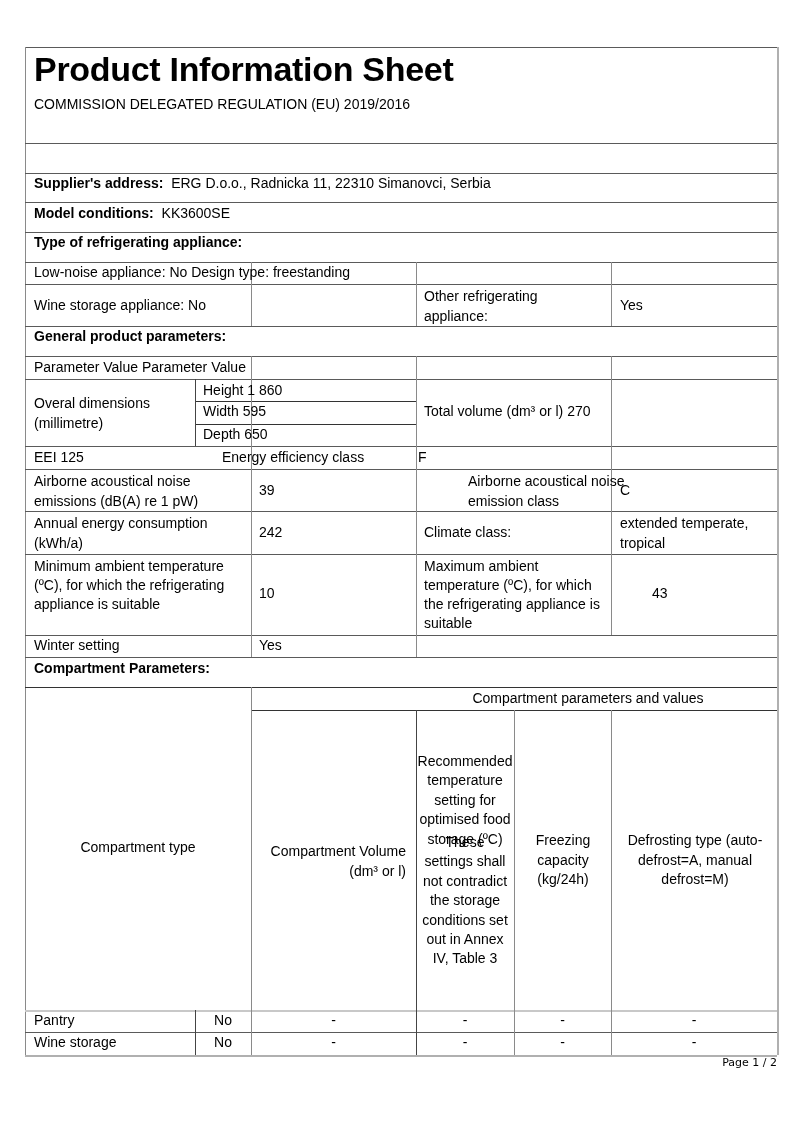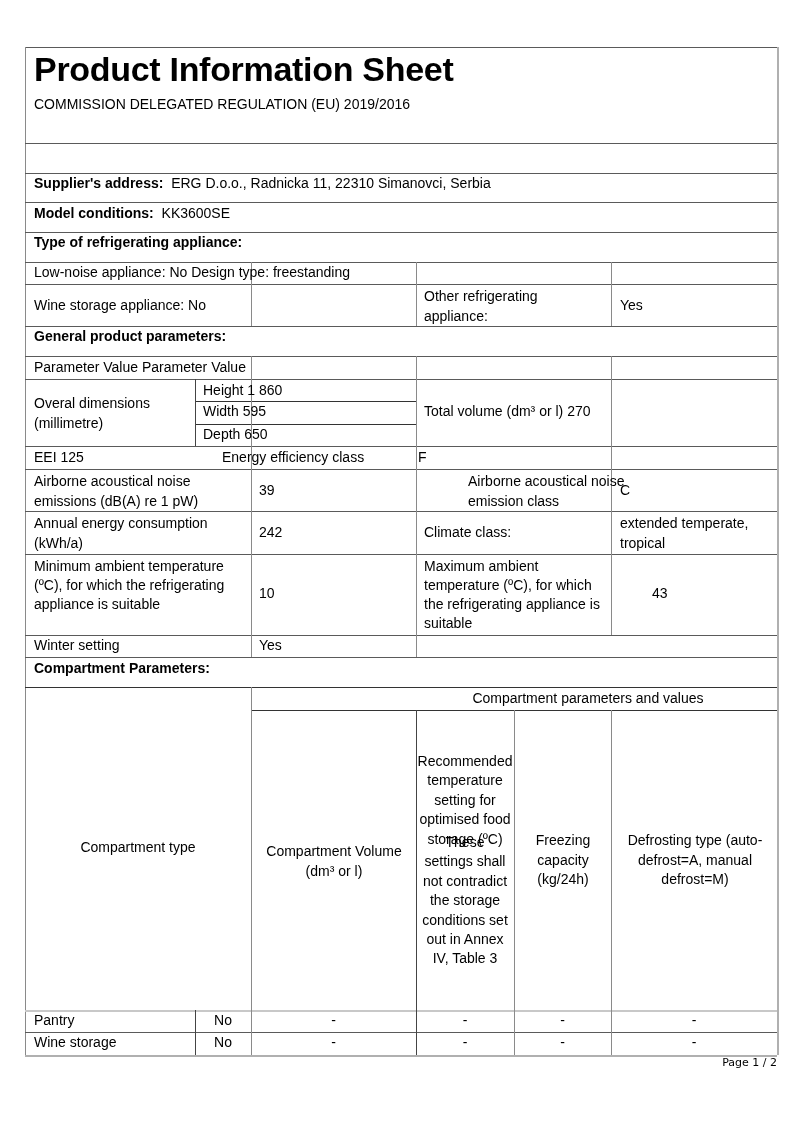--- a/index.html
+++ b/index.html
@@ -116,21 +116,21 @@
   <div class="t wrap" style="left:424px;top:557px;width:180px;line-height:19px;">Maximum ambient temperature (ºC), for which the refrigerating appliance is suitable</div>
   <div class="t" style="left:636px;top:585px;margin-left:16px;">43</div>
 
   <div class="t" style="left:34px;top:637px;">Winter setting</div>
   <div class="t" style="left:259px;top:637px;">Yes</div>
 
   <div class="t b" style="left:34px;top:660px;">Compartment Parameters:</div>
   <div class="t c" style="left:235px;top:690px;width:620px;padding-left:43px;">Compartment parameters and values</div>
 
   <div class="t c" style="left:25px;top:839px;width:226px;">Compartment type</div>
-  <div class="t c wrap" style="left:262px;top:841px;width:144px;line-height:20px;">Compartment Volume (dm³ or l)</div>
+  <div class="t c wrap" style="left:262px;top:841px;width:144px;line-height:20px;text-align:right;">Compartment Volume (dm³ or l)</div>
   <div class="t c wrap" style="left:412px;top:712px;width:106px;line-height:19.4px;margin-top:40px;">Recommended temperature setting for optimised food storage (ºC)</div>
   <div class="t c wrap" style="left:420px;top:833px;width:90px;line-height:19.4px;">These settings shall not contradict the storage conditions set out in Annex IV, Table 3</div>
   <div class="t c wrap" style="left:522px;top:831px;width:82px;line-height:19.5px;">Freezing capacity (kg/24h)</div>
   <div class="t c wrap" style="left:620px;top:831px;width:150px;line-height:19.5px;">Defrosting type (auto-defrost=A, manual defrost=M)</div>
 
   <div class="t" style="left:34px;top:1012px;">Pantry</div>
   <div class="t c" style="left:195px;top:1012px;width:56px;">No</div>
   <div class="t c" style="left:251px;top:1012px;width:165px;">-</div>
   <div class="t c" style="left:416px;top:1012px;width:98px;">-</div>
   <div class="t c" style="left:514px;top:1012px;width:97px;">-</div>

